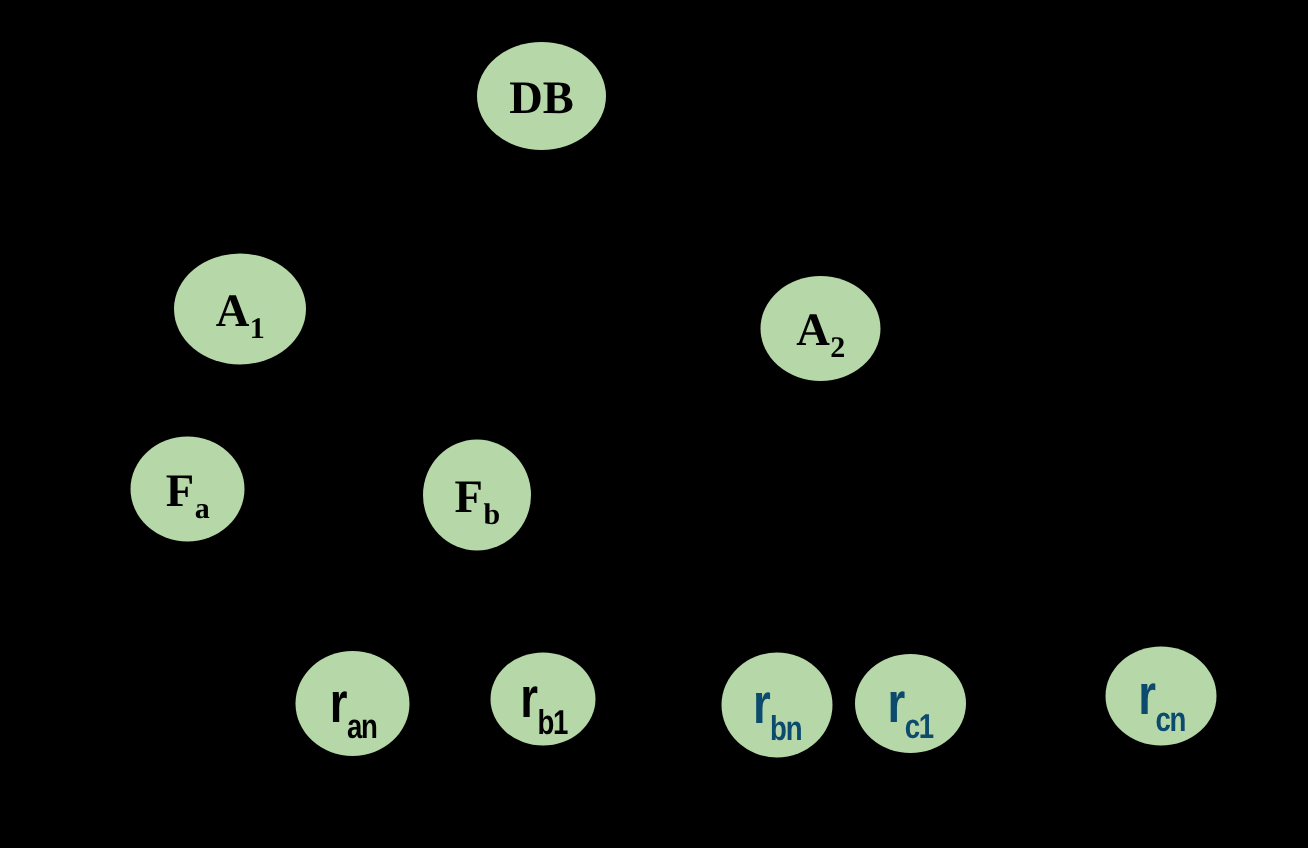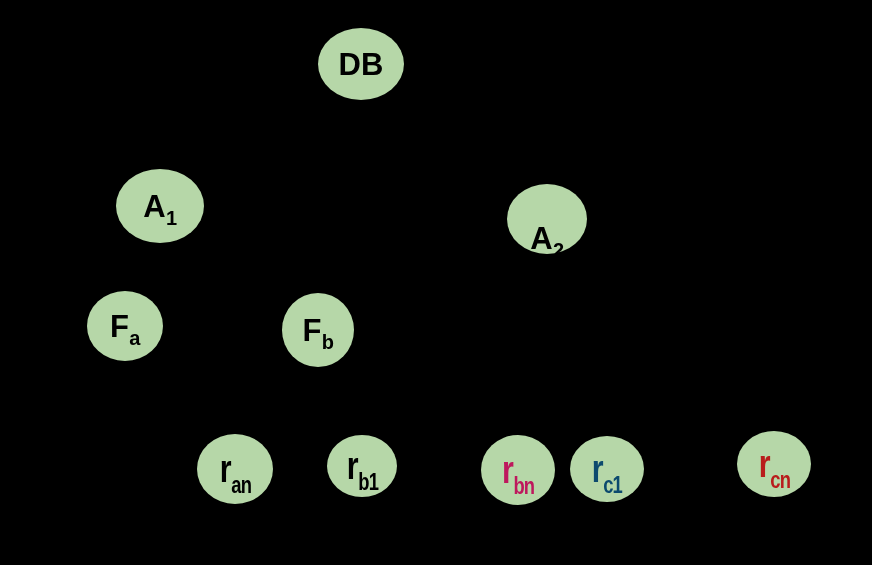--- a/index.html
+++ b/index.html
@@ -29,21 +29,21 @@
     white-space: nowrap;
     line-height: 1;
   }
   .main { display: inline-block; }
   .subscript {
     display: inline-block;
     position: relative;
   }
   
   .serif .label {
-    font-family: Liberation Sans, sans-serif;
+    font-family: Liberation Serif, serif;
     font-weight: bold;
   }
   .serif .main { font-size: 31px; }
   .serif .subscript {
     font-size: 20px;
     top: 0.42em;
     left: 0.02em;
   }
   
   .sans .label {
@@ -63,37 +63,37 @@
 </head>
 <body>
 
 <div class="canvas" style="width: 872px; height: 565px; background: rgb(0, 0, 0); --node-fill: #b6d7a8;">
     <div class="node serif" style="left: 318px; top: 28px; width: 86px; height: 72px; color: rgb(0, 0, 0);">
       <span class="label"><span class="main">DB</span><span class="subscript"></span></span>
     </div>
     <div class="node serif" style="left: 116px; top: 169px; width: 88px; height: 74px; color: rgb(0, 0, 0);">
       <span class="label"><span class="main">A</span><span class="subscript">1</span></span>
     </div>
-    <div class="node serif" style="left: 507px; top: 184px; width: 80px; height: 70px; color: rgb(0, 0, 0); align-items: flex-end;">
+    <div class="node serif" style="left: 507px; top: 184px; width: 80px; height: 70px; color: rgb(0, 0, 0);">
       <span class="label"><span class="main">A</span><span class="subscript">2</span></span>
     </div>
     <div class="node serif" style="left: 87px; top: 291px; width: 76px; height: 70px; color: rgb(0, 0, 0);">
       <span class="label"><span class="main">F</span><span class="subscript">a</span></span>
     </div>
     <div class="node serif" style="left: 282px; top: 293px; width: 72px; height: 74px; color: rgb(0, 0, 0);">
       <span class="label"><span class="main">F</span><span class="subscript">b</span></span>
     </div>
     <div class="node sans" style="left: 197px; top: 434px; width: 76px; height: 70px; color: rgb(0, 0, 0);">
       <span class="label"><span class="main">r</span><span class="subscript">an</span></span>
     </div>
     <div class="node sans" style="left: 327px; top: 435px; width: 70px; height: 62px; color: #000000;">
       <span class="label"><span class="main">r</span><span class="subscript">b1</span></span>
     </div>
-    <div class="node sans" style="left: 481px; top: 435px; width: 74px; height: 70px; color: #be185d;">
+    <div class="node sans" style="left: 481px; top: 435px; width: 74px; height: 70px; color: #0c4a6e;">
       <span class="label"><span class="main">r</span><span class="subscript">bn</span></span>
     </div>
     <div class="node sans" style="left: 570px; top: 436px; width: 74px; height: 66px; color: #0c4a6e;">
       <span class="label"><span class="main">r</span><span class="subscript">c1</span></span>
     </div>
-    <div class="node sans" style="left: 737px; top: 431px; width: 74px; height: 66px; color: #b91c1c;">
+    <div class="node sans" style="left: 737px; top: 431px; width: 74px; height: 66px; color: #0c4a6e;">
       <span class="label"><span class="main">r</span><span class="subscript">cn</span></span>
     </div>
   </div>
 
 </body></html>

